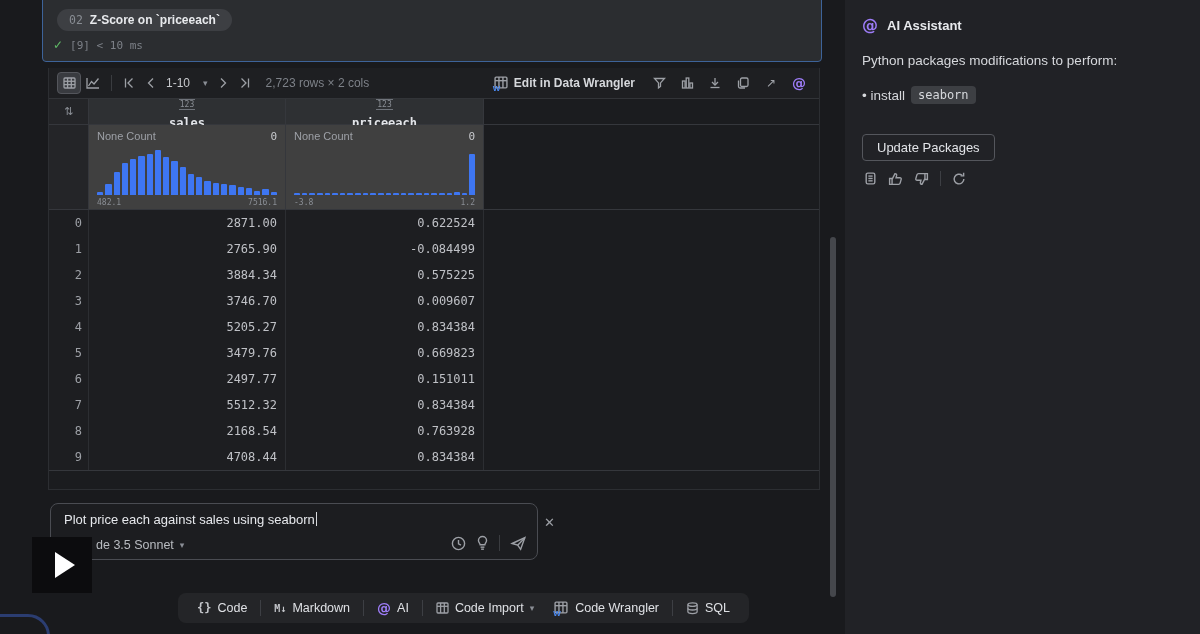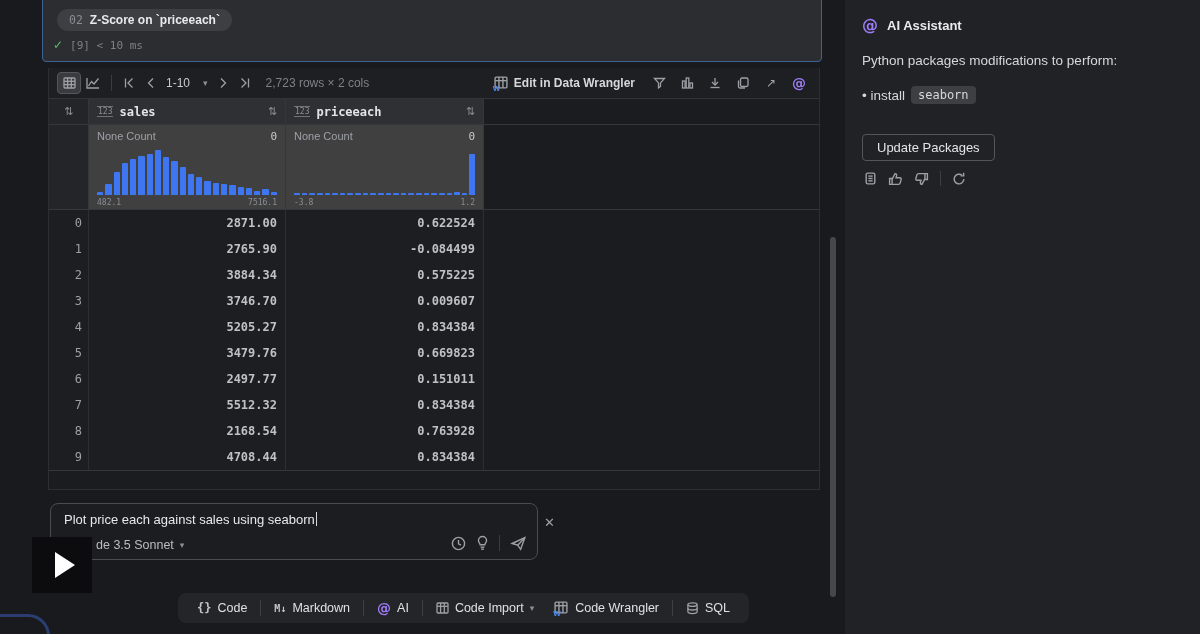--- a/index.html
+++ b/index.html
@@ -48,21 +48,21 @@
   .tb-right { margin-left:auto; display:flex; align-items:center; gap:4px; }
   .wrangler-btn { display:flex; align-items:center; gap:5px; color:#d6d8dc; font-size:12px; font-weight:bold; cursor:pointer; margin-right:8px; }
   svg.ic { stroke:#9da0a6; fill:none; stroke-width:1.3; }
   .gridW { position:relative; width:15px; height:14px; }
   .gridW .wbadge { position:absolute; left:-1px; bottom:-3px; color:#4b8bf5; font-size:8px; font-weight:bold; }
 
   
   .tbl-header { display:flex; height:26px; border-bottom:1px solid #35373c; }
   .hcell { display:flex; align-items:center; }
   .hcell.idx { width:40px; background:#242528; justify-content:center; border-right:1px solid #35373c; }
-  .hcell.col { background:#2e3033; border-right:1px solid #35373c; padding:0 8px; gap:6px; }
+  .hcell.col { background:#2e3033; border-right:1px solid #35373c; padding:0 8px; gap:6px;flex-direction:column; }
   .hcell.col .name { font-family:"DejaVu Sans Mono", monospace; font-weight:bold; font-size:12px; color:#e2e4e8; }
   .sort-ic { color:#8a8e95; font-size:11px; font-family:"DejaVu Sans", sans-serif; margin-left:auto; cursor:pointer; }
   .coltype {
     font-family:"DejaVu Sans Mono", monospace; font-size:8px; color:#8a8e95;
     border-top:1px solid #6f737a; border-bottom:1px solid #6f737a; line-height:9px; padding:0 1px;
   }
   .hfill { flex:1; background:#1b1c1f; }
 
   
   .tbl-stats { display:flex; height:85px; border-bottom:1px solid #35373c; }
@@ -73,21 +73,21 @@
   .hist { position:absolute; left:8px; right:8px; bottom:14px; top:24px; display:flex; align-items:flex-end; gap:2px; }
   .hist .bar { flex:1; background:#3e76f2; border-radius:1px 1px 0 0; }
   .hist-axis { position:absolute; left:8px; right:8px; bottom:2px; display:flex; justify-content:space-between; font-size:8px; color:#8a8e95; font-family:"DejaVu Sans Mono", monospace; }
   .sfill { flex:1; background:#1b1c1f; }
 
   
   .tbl-rows { }
   .trow { display:flex; height:26px; background:#1d1e21; }
   .tcell { display:flex; align-items:center; font-family:"DejaVu Sans Mono", monospace; font-size:12px; }
   .tcell.idx { width:40px; justify-content:flex-end; padding-right:6px; color:#9da0a6; border-right:1px solid #2c2e32; }
-  .tcell.val { justify-content:flex-end; padding-right:8px; color:#bfc1c6; border-right:1px solid #2c2e32;font-weight:bold; }
+  .tcell.val { justify-content:flex-end; padding-right:8px; color:#bfc1c6; border-right:1px solid #2c2e32; }
   .tcell.fill { flex:1; background:#1b1c1f; border-right:none; }
   .rows-bottom { border-top:1px solid #35373c; }
 
   
   .w-sales { width:197px; }
   .w-price { width:198px; }
 
   
   .vscroll { position:absolute; left:830px; top:237px; width:6px; height:360px; background:#45474c; border-radius:3px; }
 

